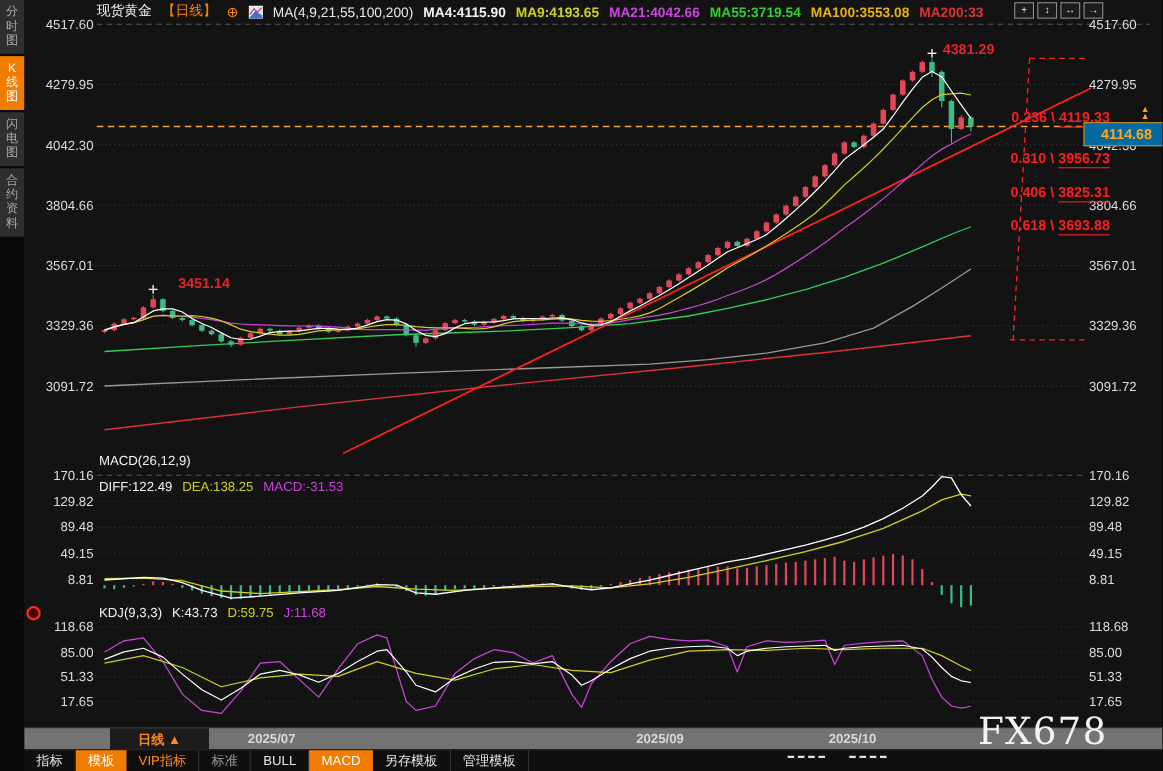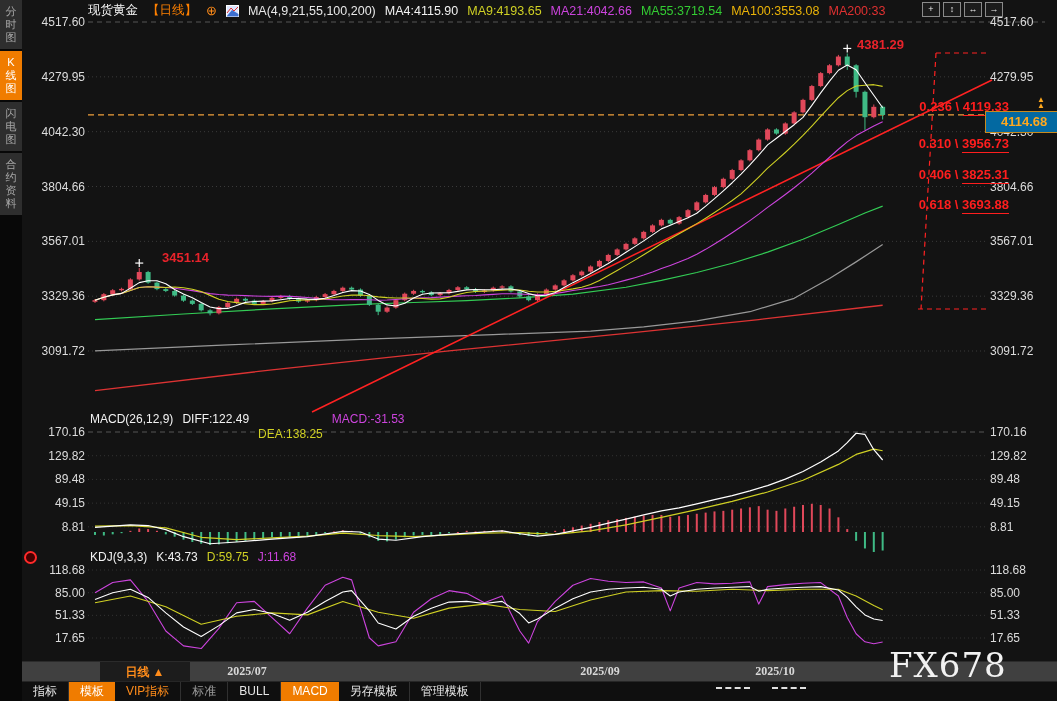--- a/index.html
+++ b/index.html
@@ -11,21 +11,21 @@
             text-align:center;padding:5px 0;cursor:pointer;}
   .side-tab span{display:block;line-height:13px;}
   .side-tab.active{background:#f07c00;color:#fff;}
   
   #header{position:absolute;left:88px;top:2px;height:17px;display:flex;align-items:center;gap:9px;
           font-size:12.5px;z-index:20;white-space:nowrap;}
   .hdr-sym{color:#f2f2f2;}
   .hdr-period{color:#ff8000;}
   .hdr-plus{color:#ff8c1a;font-size:13px;cursor:pointer;}
   .hdr-ma-title{color:#e8e8e8;}
-  .ma-readout{font-size:12.5px;}
+  .ma-readout{font-size:12.5px;font-weight:bold;}
   #header-icons{position:absolute;left:922px;top:2px;display:flex;gap:3px;z-index:20;}
   .hdr-icon{width:16px;height:13px;border:1px solid #8a8a8a;background:#1b1b1b;color:#e8e8e8;
             font-size:9px;line-height:12px;text-align:center;cursor:pointer;}
   .axis-label{position:absolute;font-size:12px;color:#dcdcdc;height:14px;line-height:14px;z-index:10;}
   .axis-left{width:56px;text-align:right;left:29px;}
   .axis-right{left:990px;text-align:left;}
   
   .ind-header{position:absolute;left:90px;display:flex;gap:9px;font-size:12px;z-index:10;white-space:nowrap;}
   
   .fib-label{position:absolute;left:893px;width:116px;text-align:right;font-size:13px;font-weight:bold;
@@ -34,22 +34,22 @@
   
   .price-note{position:absolute;font-size:13px;font-weight:bold;color:#e8232b;z-index:11;}
   #price-box{position:absolute;left:985px;top:111px;width:66px;height:20px;background:#0369a1;
              border:1px solid #c98a1e;color:#ffa81e;font-size:13px;font-weight:bold;line-height:20px;
              text-align:left;padding-left:15px;z-index:12;}
   #price-arrows{position:absolute;left:1037px;top:97px;color:#ffa81e;font-size:8px;line-height:6px;
                 text-align:center;z-index:12;}
   #red-dot{position:absolute;left:24px;top:551px;width:9px;height:9px;border:2px solid #ff2a2a;
            border-radius:50%;z-index:12;cursor:pointer;background:#400;}
   
-  #xaxis-row{position:absolute;left:22px;top:661px;width:1035px;height:20px;background:#404040;
-             border-top:1px solid #2b2b2b;z-index:15;font-family:Liberation Serif, serif;}
+  #xaxis-row{position:absolute;left:22px;top:661px;width:1035px;height:20px;background:#737373;
+             border-top:1px solid #2b2b2b;z-index:15;}
   #period-chip{position:absolute;left:78px;top:0;width:90px;height:20px;background:#1c1c1c;
                color:#ff8c1a;font-size:12px;font-weight:bold;line-height:20px;text-align:center;cursor:pointer;}
   .date-label{position:absolute;top:2px;transform:translateX(-50%);font-size:12px;font-weight:bold;color:#d8d8d8;}
   
   #toolbar{position:absolute;left:22px;top:681px;width:1035px;height:20px;background:#0f0f0f;
            border-top:1px solid #262626;display:flex;align-items:stretch;z-index:15;}
   .tb-item{font-size:12px;color:#e6e6e6;padding:0 11px;line-height:19px;border-right:1px solid #303030;
            cursor:pointer;white-space:nowrap;}
   .tb-item.orange-bg{background:#f07c00;color:#fff;border-right:none;}
   .tb-item.orange-text{color:#ff8c1a;}
@@ -452,25 +452,25 @@
   <div id="fib-labels">
       <div class="fib-label" style="top: 98.8947px;"><span>0.236 \ </span><span class="fib-price">4119.33</span></div>
       <div class="fib-label" style="top: 136.412px;"><span>0.310 \ </span><span class="fib-price">3956.73</span></div>
       <div class="fib-label" style="top: 166.735px;"><span>0.406 \ </span><span class="fib-price">3825.31</span></div>
       <div class="fib-label" style="top: 197.061px;"><span>0.618 \ </span><span class="fib-price">3693.88</span></div>
     </div>
 
   <div id="price-box">4114.68</div>
   <div id="price-arrows">▲<br>▲</div>
 
-  <div class="ind-header" style="top:412px;">
+  <div class="ind-header" style="top:412px;flex-direction:column;">
     <span style="color:#f2f2f2;">MACD(26,12,9)</span>
     <span id="macd-readouts" style="display:flex;gap:9px;">
         <span style="color: rgb(242, 242, 242);">DIFF:122.49</span>
-        <span style="color: rgb(207, 208, 36); margin-top: 15px;">DEA:138.25</span>
+        <span style="color: rgb(207, 208, 36);">DEA:138.25</span>
         <span style="color: rgb(204, 68, 221);">MACD:-31.53</span>
       </span>
   </div>
   <div id="macd-axis-left">
       <div class="axis-label axis-left" style="top: 425px;">170.16</div>
       <div class="axis-label axis-left" style="top: 448.707px;">129.82</div>
       <div class="axis-label axis-left" style="top: 472.414px;">89.48</div>
       <div class="axis-label axis-left" style="top: 496.115px;">49.15</div>
       <div class="axis-label axis-left" style="top: 519.823px;">8.81</div>
     </div>

